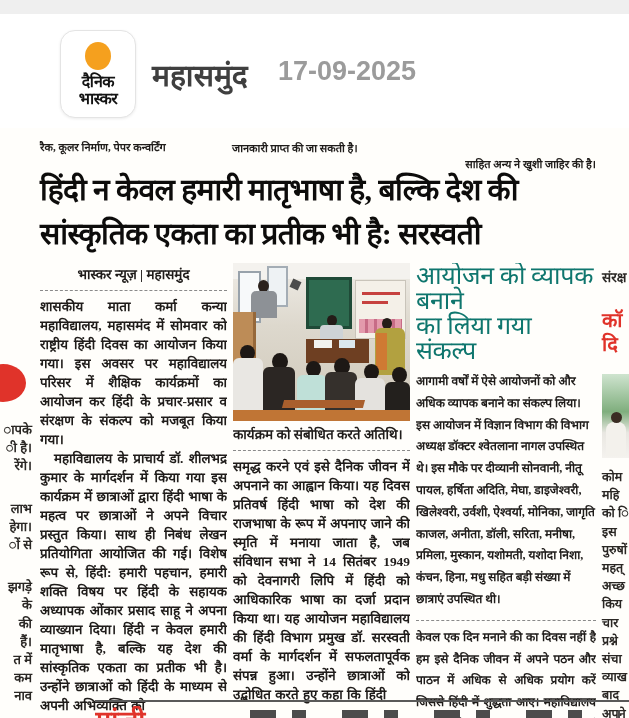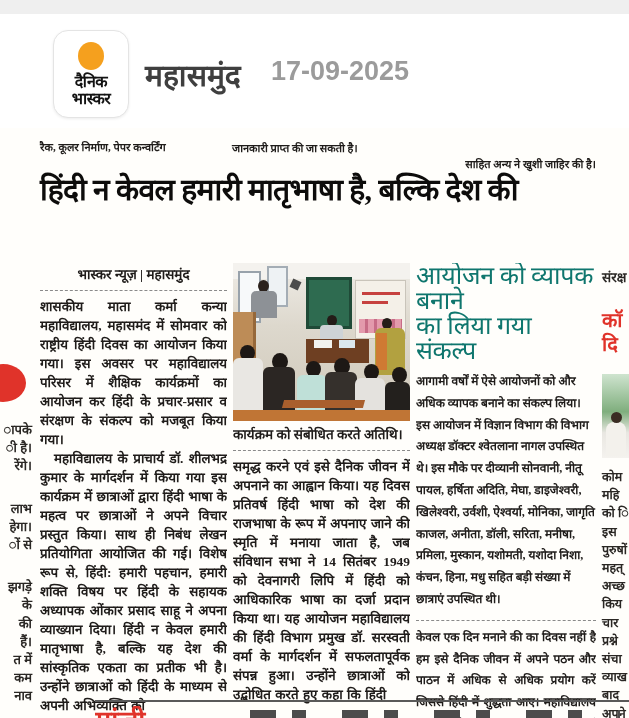--- a/index.html
+++ b/index.html
@@ -2,21 +2,21 @@
 <html><head>
 <meta charset="utf-8">
 <style>
   * { margin:0; padding:0; box-sizing:border-box; }
   html,body { width:629px; height:718px; }
   body { font-family:"Liberation Serif","DejaVu Serif",serif; background:#ffffff; overflow:hidden; }
   #stage { position:relative; width:629px; height:718px; background:#ffffff; overflow:hidden; }
 
   
   .topbar-strip { position:absolute; left:0; top:0; width:629px; height:14px; background:#efefef; }
-  .app-header { position:absolute; left:9px; top:14px; width:596px; height:114px; background:#ffffff; }
+  .app-header { position:absolute; left:16px; top:14px; width:596px; height:114px; background:#ffffff; }
   .logo-card { position:absolute; left:44px; top:16px; width:76px; height:88px; background:#ffffff;
                border:1px solid #e4e4e4; border-radius:15px; box-shadow:0 1px 3px rgba(0,0,0,.08);
                display:flex; flex-direction:column; align-items:center; justify-content:center; }
   .logo-dot { width:26px; height:28px; border-radius:50%; margin-bottom:3px; }
   .logo-txt { font-family:"Liberation Sans",sans-serif; font-weight:800; font-size:16px; line-height:17px;
               color:#131313; letter-spacing:-0.5px; }
   .app-title { position:absolute; left:136px; top:40px; font-family:"Liberation Sans",sans-serif;
                font-size:30px; font-weight:700; color:#3f3f3f; }
   .app-date  { position:absolute; left:262px; top:42px; font-family:"Liberation Sans",sans-serif;
                font-size:27px; font-weight:600; color:#9b9b9b; }
@@ -119,20 +119,21 @@
   <div class="clip">
 
     <div class="strip-above">
       <span class="s1">रैक, कूलर निर्माण, पेपर कन्वर्टिंग</span>
       <span class="s2">जानकारी प्राप्त की जा सकती है।</span>
       <span class="s3">साहित अन्य ने खुशी जाहिर की है।</span>
     </div>
 
     <div class="headline">
       <div>हिंदी न केवल हमारी मातृभाषा है, बल्कि देश की</div>
+      <div>सांस्कृतिक एकता का प्रतीक भी है: सरस्वती</div>
     </div>
 
     <div class="col col1">
       <div class="byline">भास्कर न्यूज़ | महासमुंद</div>
       <hr class="dashed">
       <div class="bodytext">शासकीय माता कर्मा कन्या महाविद्यालय, महासमंद में सोमवार को राष्ट्रीय हिंदी दिवस का आयोजन किया गया। इस अवसर पर महाविद्यालय परिसर में शैक्षिक कार्यक्रमों का आयोजन कर हिंदी के प्रचार-प्रसार व संरक्षण के संकल्प को मजबूत किया गया।</div>
       <div class="bodytext indent">महाविद्यालय के प्राचार्य डॉ. शीलभद्र कुमार के मार्गदर्शन में किया गया इस कार्यक्रम में छात्राओं द्वारा हिंदी भाषा के महत्व पर छात्राओं ने अपने विचार प्रस्तुत किया। साथ ही निबंध लेखन प्रतियोगिता आयोजित की गई। विशेष रूप से, हिंदी: हमारी पहचान, हमारी शक्ति विषय पर हिंदी के सहायक अध्यापक ओंकार प्रसाद साहू ने अपना व्याख्यान दिया। हिंदी न केवल हमारी मातृभाषा है, बल्कि यह देश की सांस्कृतिक एकता का प्रतीक भी है। उन्होंने छात्राओं को हिंदी के माध्यम से अपनी अभिव्यक्ति को</div>
     </div>
 
     <div class="col col2">

